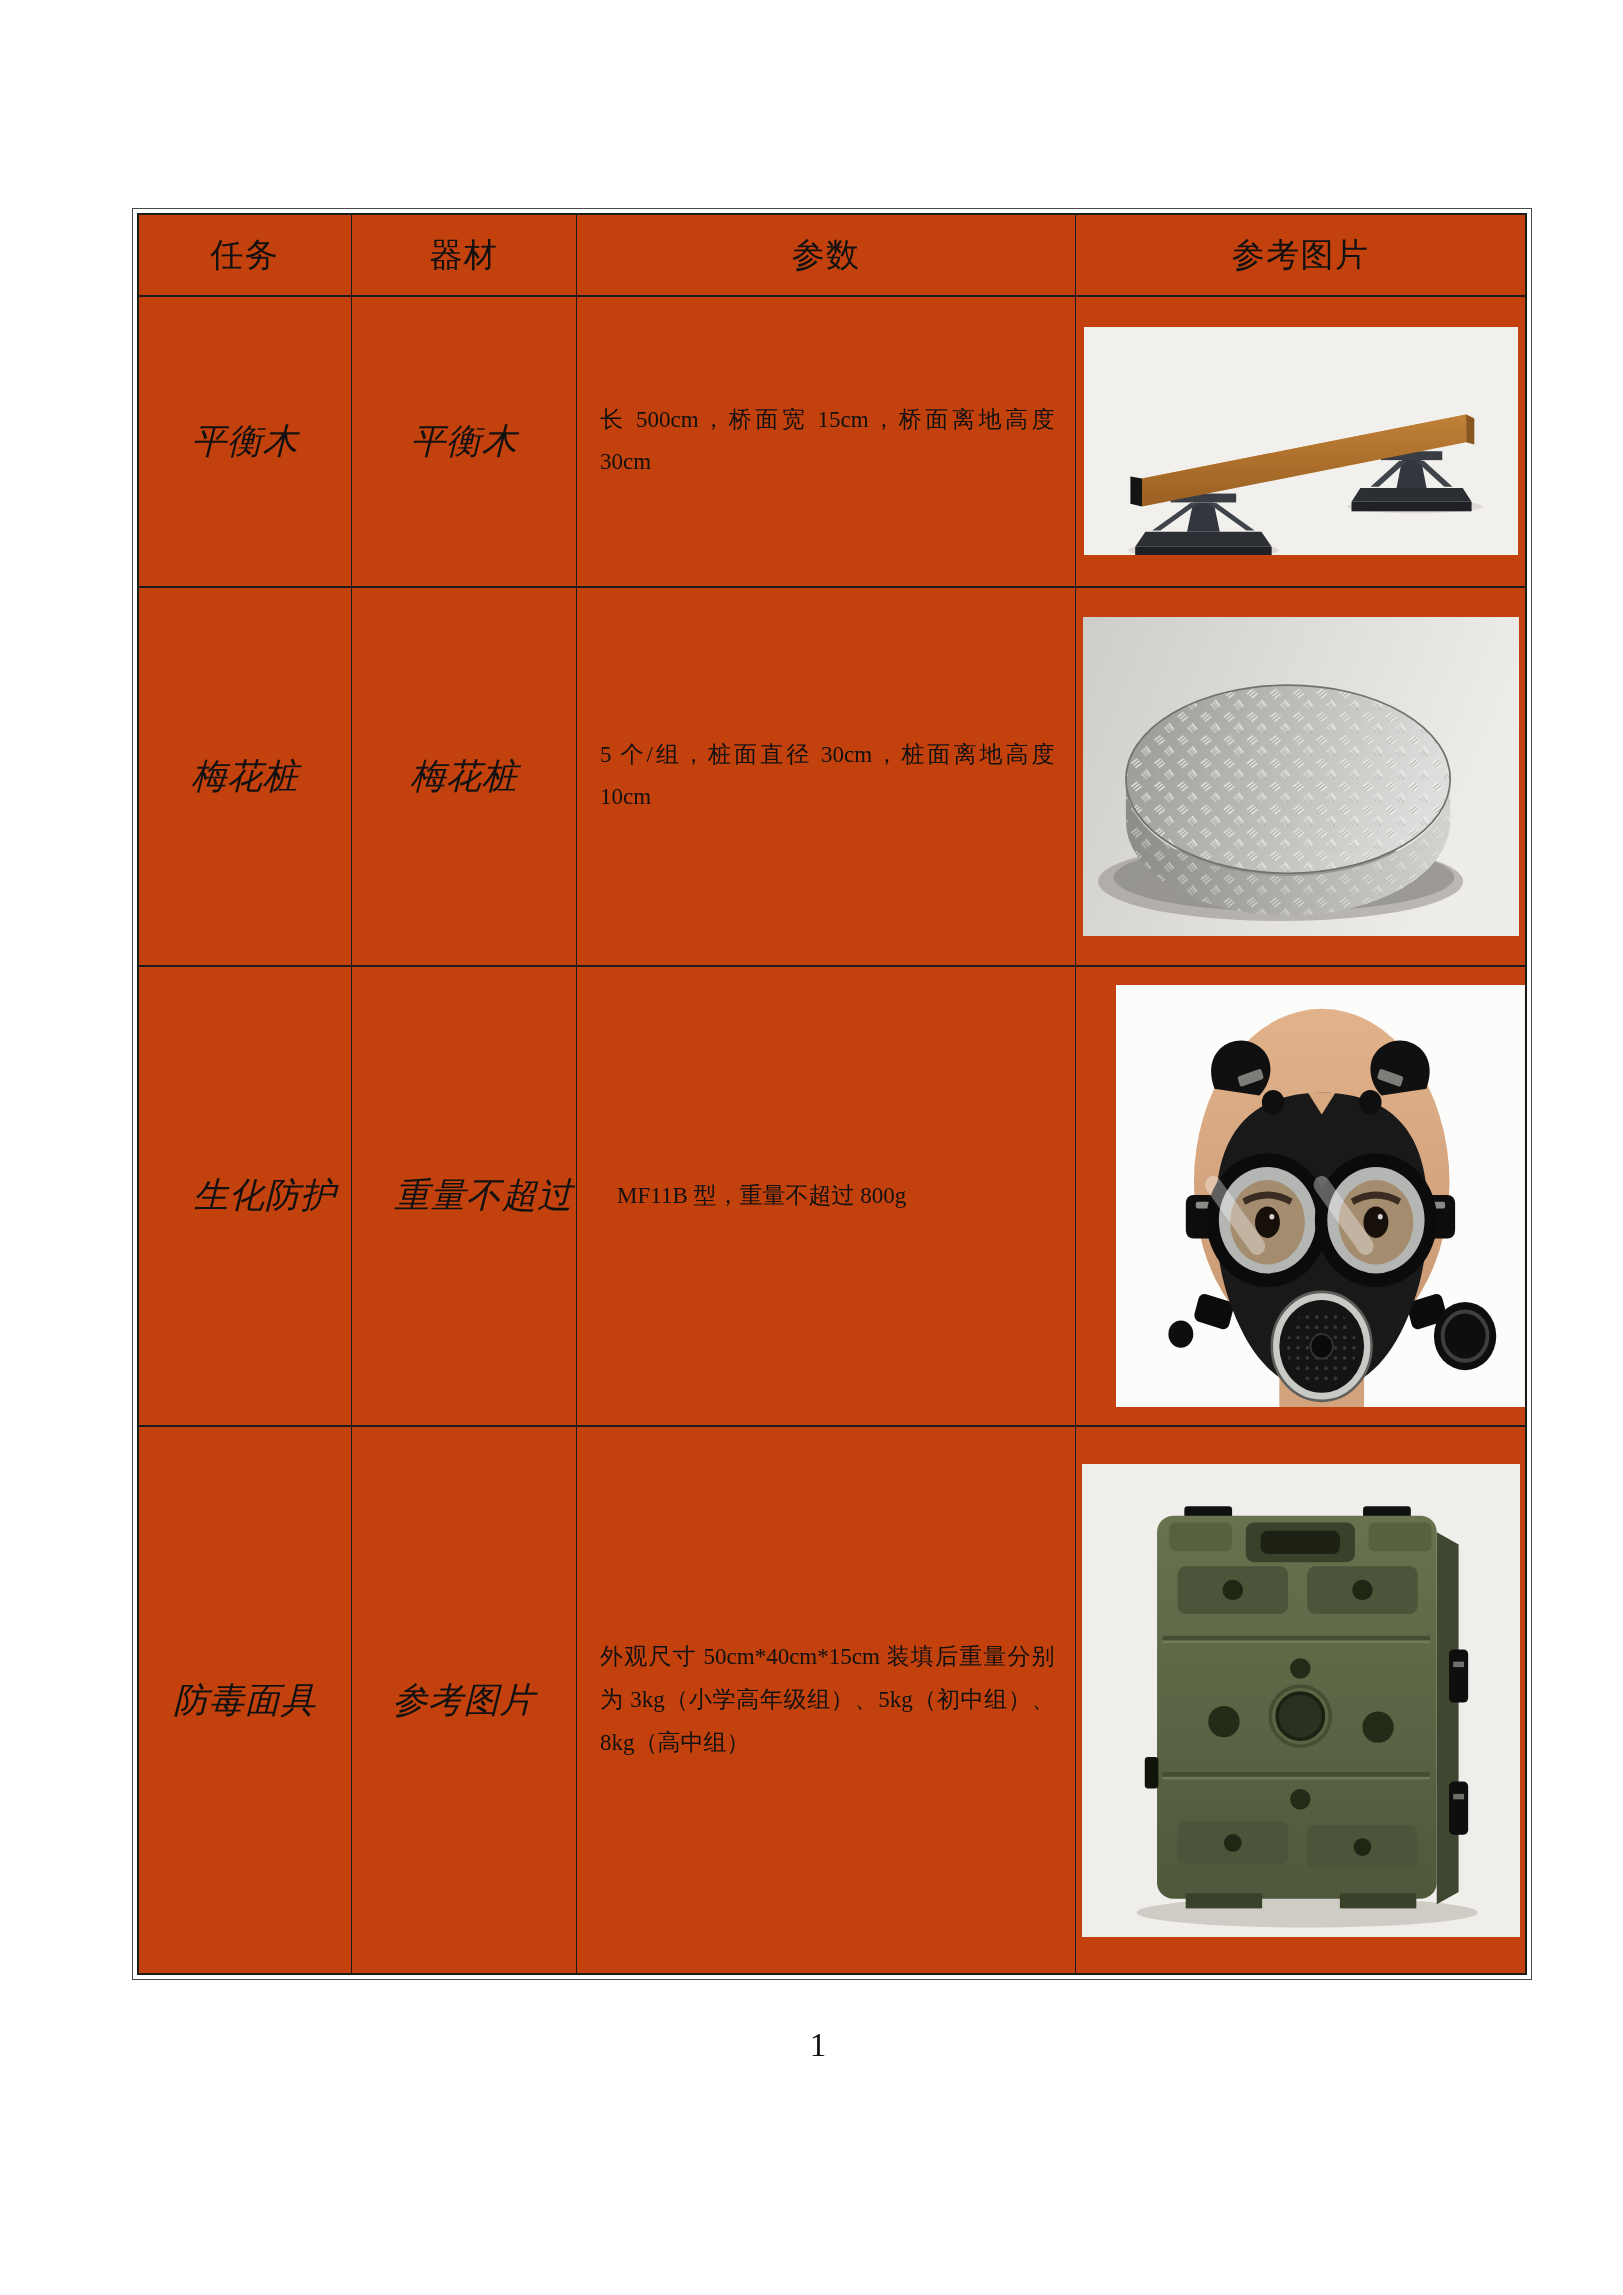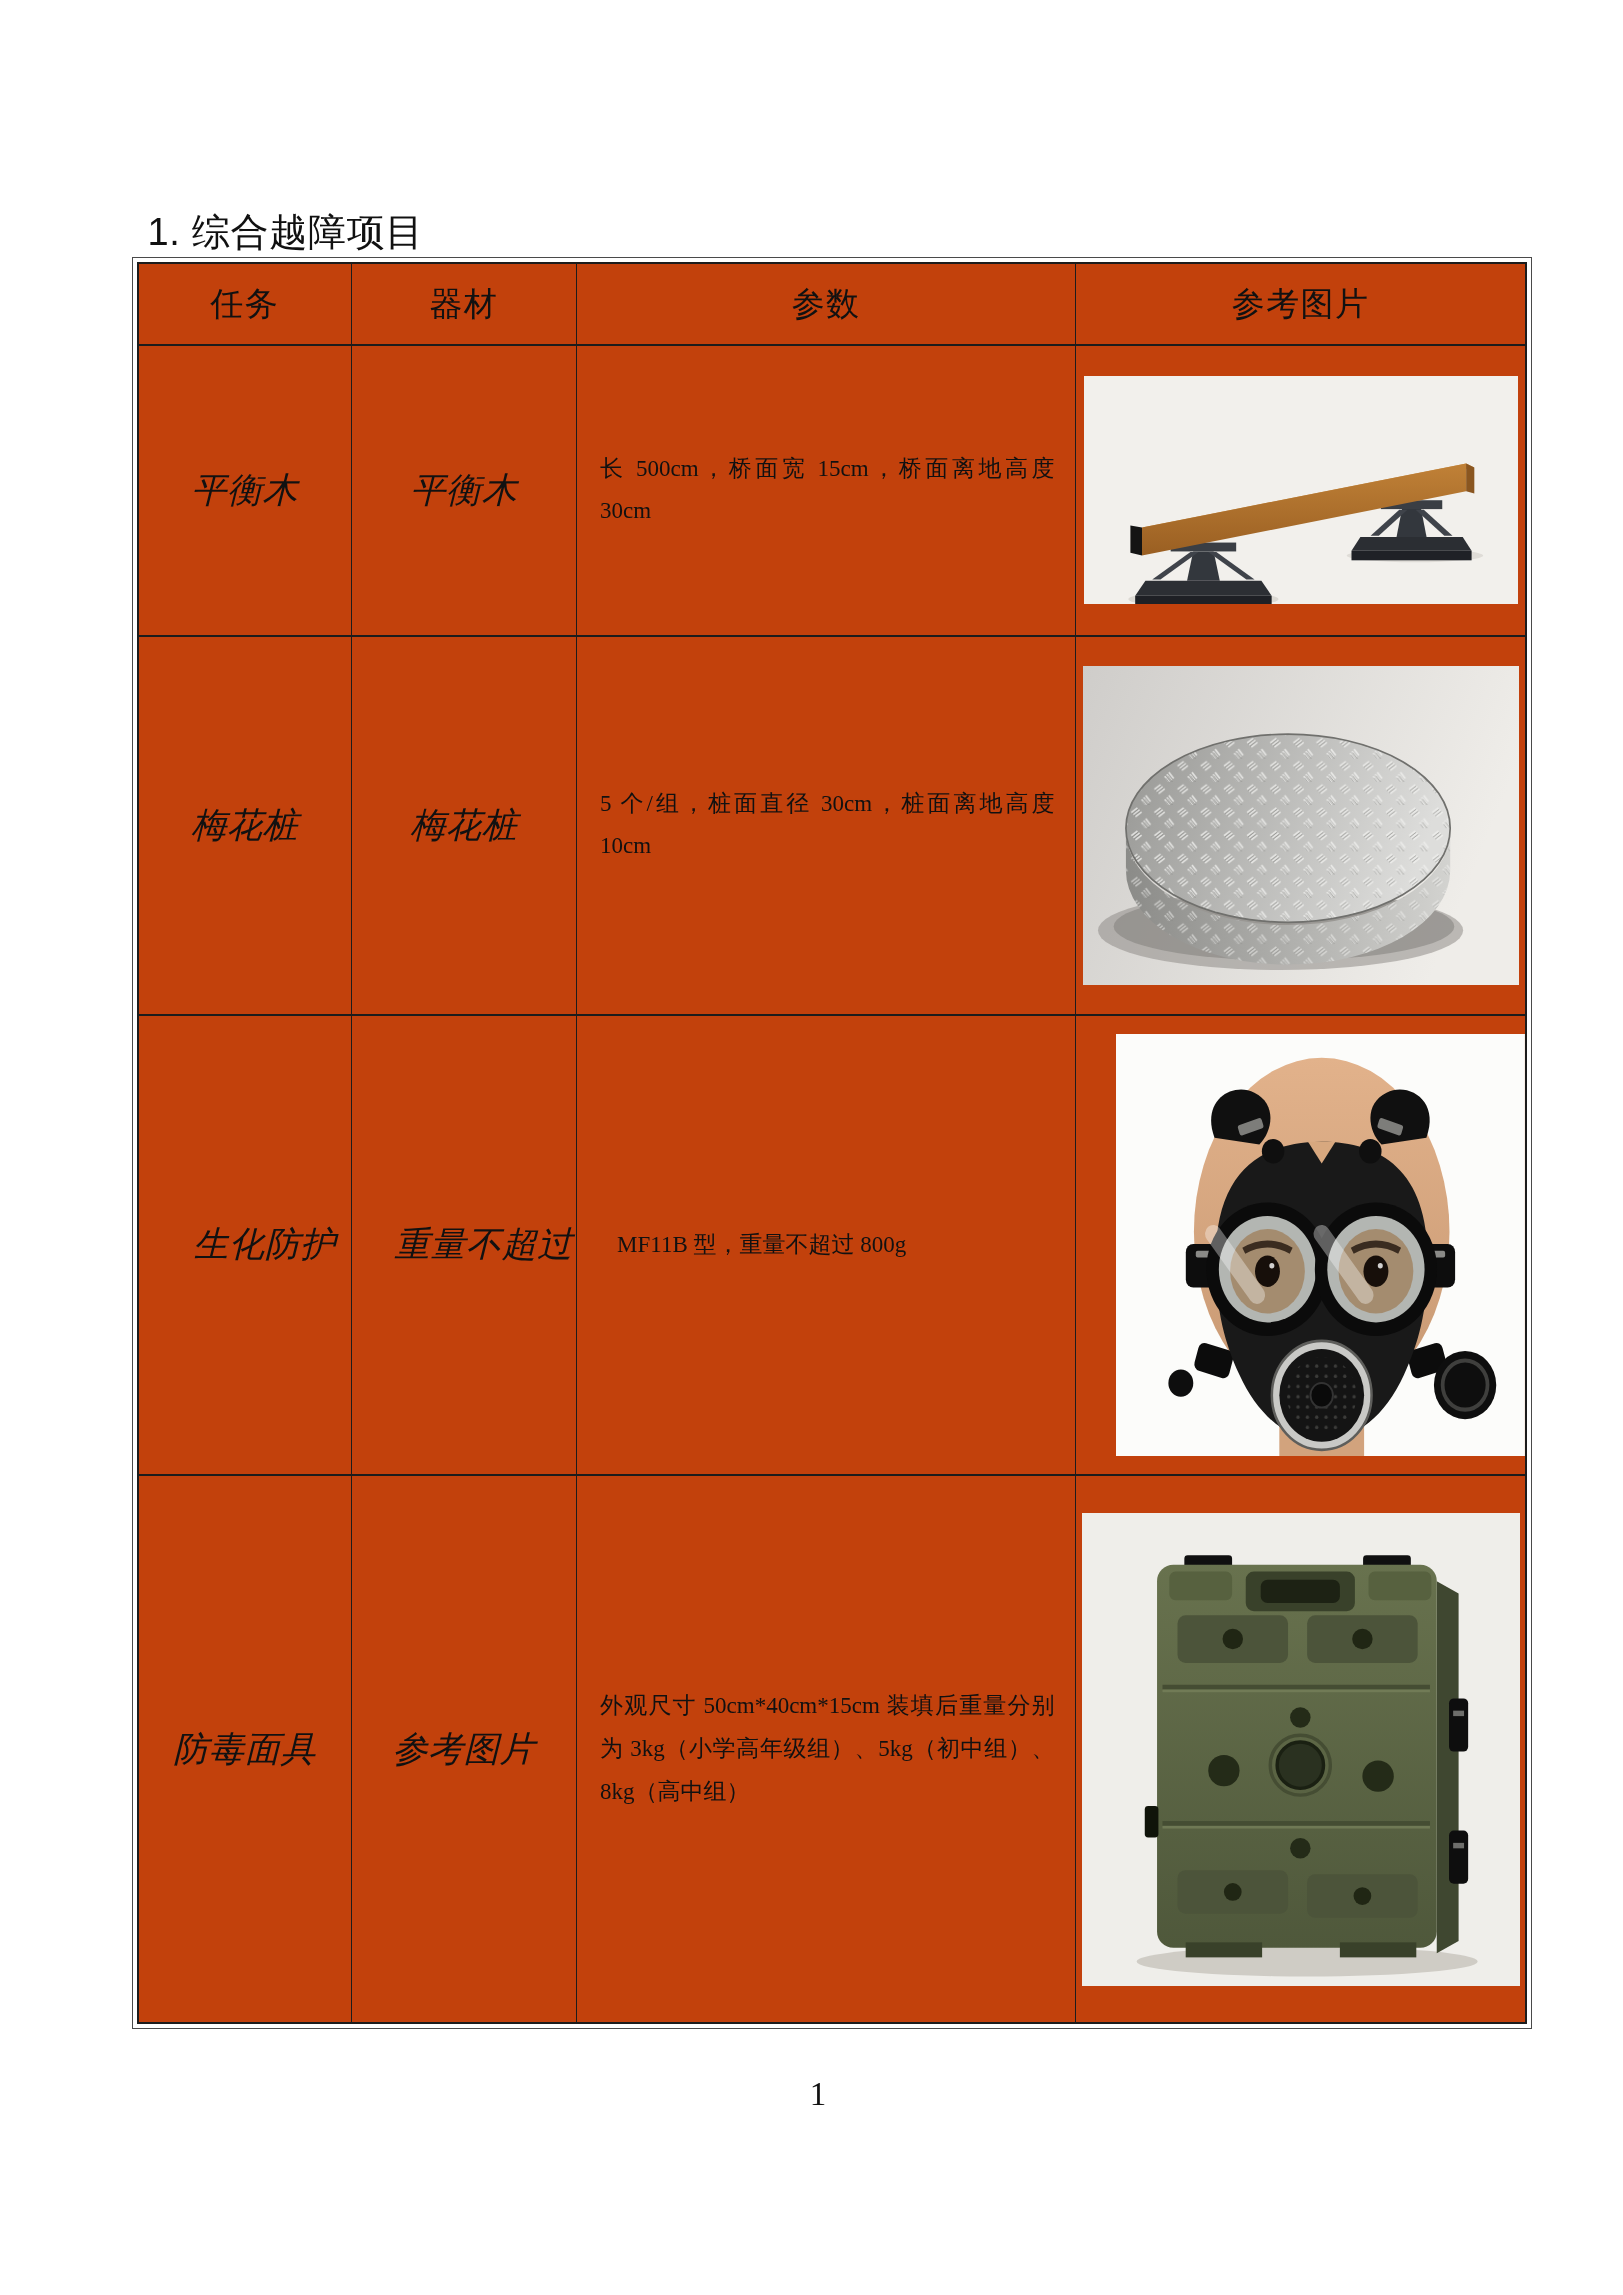--- a/index.html
+++ b/index.html
@@ -54,21 +54,20 @@
     margin-top:52px;text-align:center;font-size:33px;
     font-family:"Liberation Serif","DejaVu Serif",serif;
   }
 </style>
 </head>
 <body>
 
 <div class="doc">
 
 
-  <div class="section-heading">1. 综合越障项目</div>
 
   <table class="equip">
     <colgroup>
       <col style="width:15.35%">
         <col style="width:16.25%">
         <col style="width:35.95%">
         <col style="width:32.45%">
     </colgroup>
     <thead>
       <tr>

